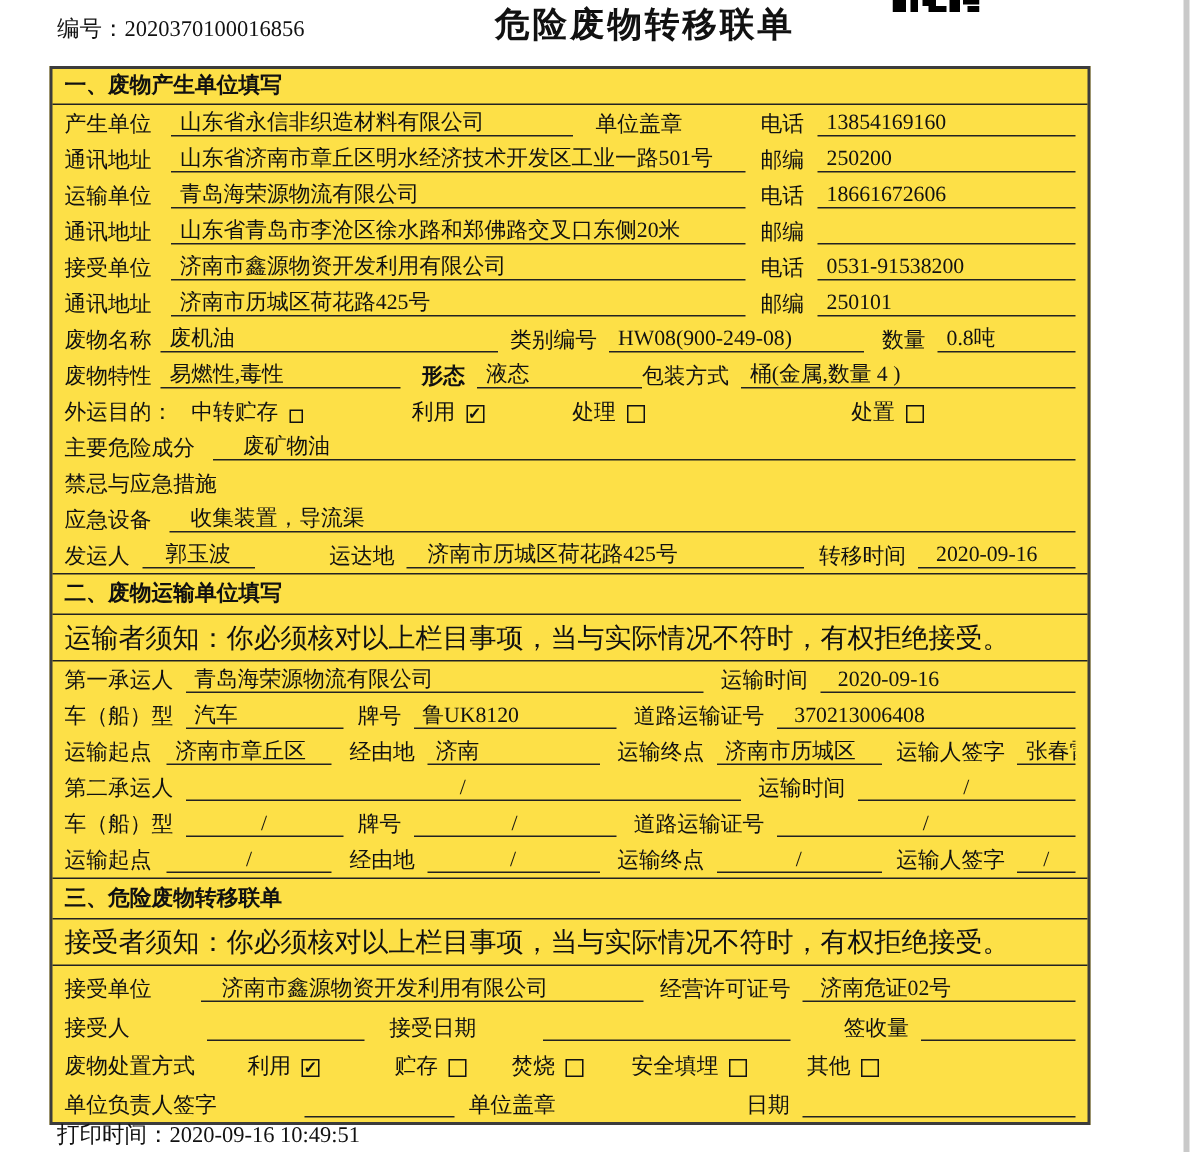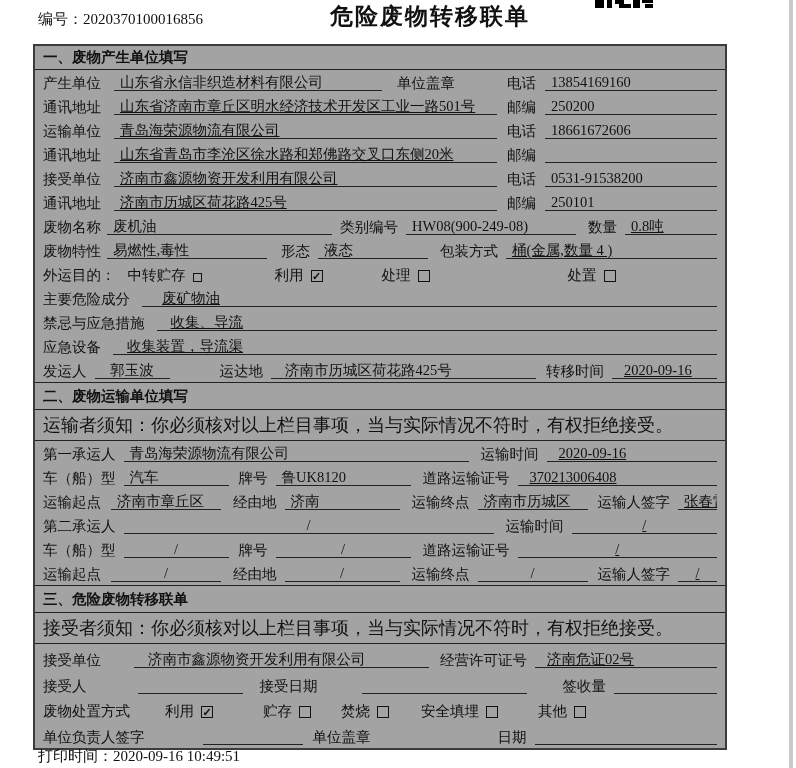--- a/index.html
+++ b/index.html
@@ -2,29 +2,29 @@
 <html><head>
 <meta charset="utf-8">
 <style>
   html,body{margin:0;padding:0;background:#fff;}
   body{font-family:"Liberation Serif","DejaVu Serif",serif;color:#111;}
   .page{position:relative;width:796px;height:768px;background:#fff;overflow:hidden;}
   .scan-edge{position:absolute;top:0;right:3px;width:4px;height:100%;background:#c9c9c9;}
   .qr{position:absolute;left:595px;top:0;width:58px;height:9px;}
   .docno{position:absolute;left:38px;top:10px;font-size:15px;white-space:nowrap;}
   .title{position:absolute;left:330px;top:1px;font-size:23px;font-weight:bold;letter-spacing:2px;white-space:nowrap;}
-  .form{position:absolute;left:33px;top:44px;width:694px;border:2px solid #3c3c3c;box-sizing:border-box;background:#a3a3a3;}
+  .form{position:absolute;left:33px;top:44px;width:694px;border:2px solid #3c3c3c;box-sizing:border-box;background:#fde047;}
   .sec-h{height:23px;line-height:23px;font-weight:bold;font-size:14.5px;padding-left:8px;border-bottom:1px solid #222;}
   .sec-h.mid{height:26px;line-height:26px;border-top:1px solid #222;}
   .notice{height:31px;display:flex;align-items:center;padding:0 8px;border-bottom:1px solid #222;font-size:18px;box-sizing:border-box;}
   .row{display:flex;align-items:flex-end;padding:0 8px 3px;height:24px;box-sizing:border-box;font-size:14.5px;}
   .h25{height:25px}.h26{height:26px}.h27{height:27px}
   .lbl{white-space:nowrap;flex:none;line-height:16px;}
   .u{border-bottom:1px solid #222;white-space:nowrap;flex:none;box-sizing:border-box;padding:0 6px;overflow:hidden;line-height:16px;min-height:16px;}
-  .grow{flex:1 1 auto;text-decoration:underline;}
+  .grow{flex:1 1 auto;}
   .ctr{text-align:center;}
   .rg{margin-left:auto;display:flex;align-items:flex-end;width:210px;flex:none;}
   .rg .lbl{width:30px;}
   .rg .u{flex:1 1 auto;margin-left:8px;}
   .opt{display:inline-flex;align-items:flex-end;flex:none;}
   .box{width:12px;height:12px;border:1px solid #111;margin-left:7px;margin-bottom:1px;display:inline-flex;align-items:center;justify-content:center;font-size:11px;font-weight:bold;line-height:1;flex:none;box-sizing:border-box;padding:0;}
   .box.sm{width:9px;height:9px;font-size:8px;}
   .print{position:absolute;left:38px;top:747px;font-size:15px;white-space:nowrap;}
 </style>
 </head>
@@ -112,23 +112,23 @@
       <span class="u" style="margin-left:6px;width:225px;">废机油</span>
       <span class="lbl" style="margin-left:8px;">类别编号</span>
       <span class="u" style="margin-left:8px;width:170px;">HW08(900-249-08)</span>
       <span class="lbl" style="margin-left:12px;">数量</span>
       <span class="u grow" style="margin-left:8px;">0.8吨</span>
     </div>
 
     <div class="row">
       <span class="lbl">废物特性</span>
       <span class="u" style="margin-left:6px;width:160px;margin-top:16px;">易燃性,毒性</span>
-      <span class="lbl" style="margin-left:14px;">形态</span>
+      <span class="lbl" style="margin-left:14px;font-weight:bold;">形态</span>
       <span class="u" style="margin-left:8px;width:110px;">液态</span>
-      <span class="lbl" style="margin-left:12px;">包装方式</span>
+      <span class="lbl" style="">包装方式</span>
       <span class="u grow" style="margin-left:8px;">桶(金属,数量 4 )</span>
     </div>
 
     <div class="row">
       <span class="lbl">外运目的：</span>
       <span class="opt" style="margin-left:12px;">
         <span class="lbl">中转贮存</span>
         <span class="box sm"></span>
       </span>
       <span class="opt" style="margin-left:73px;">
@@ -145,21 +145,20 @@
       </span>
     </div>
 
     <div class="row">
       <span class="lbl">主要危险成分</span>
       <span class="u grow" style="margin-left:12px;padding-left:20px;">废矿物油</span>
     </div>
 
     <div class="row">
       <span class="lbl">禁忌与应急措施</span>
-      <span class="u grow" style="margin-left:12px;padding-left:14px;">收集、导流</span>
     </div>
 
     <div class="row">
       <span class="lbl">应急设备</span>
       <span class="u grow" style="margin-left:12px;padding-left:14px;">收集装置，导流渠</span>
     </div>
 
     <div class="row">
       <span class="lbl">发运人</span>
       <span class="u ctr" style="margin-left:8px;width:75px;">郭玉波</span>

